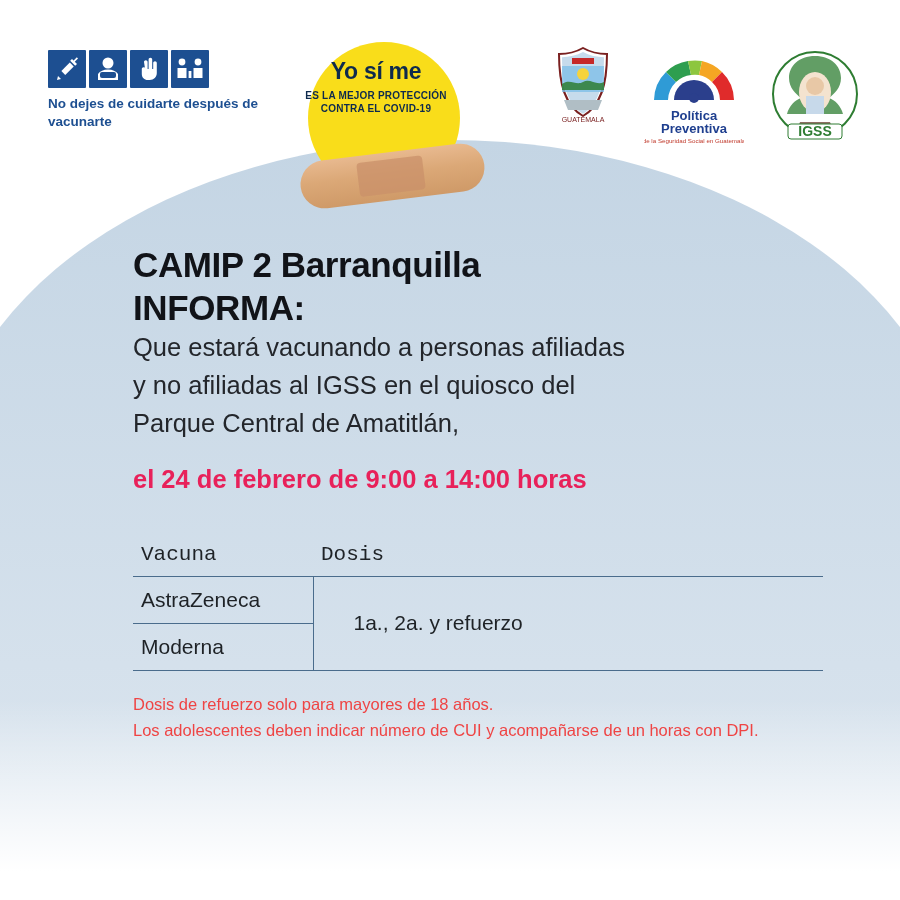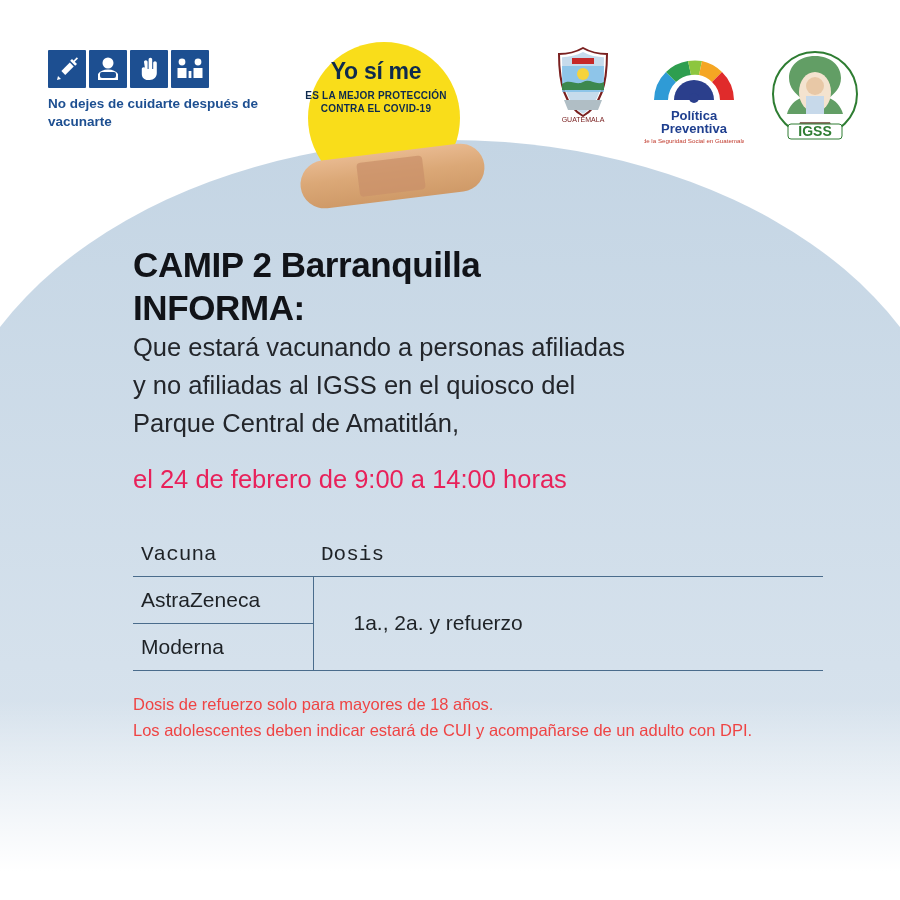--- a/index.html
+++ b/index.html
@@ -173,21 +173,21 @@
     font-size: 25.5px;
     line-height: 1.48;
     color: #23262b;
     font-weight: 400;
     white-space: pre-line;
   }
   .date-line {
     margin-top: 22px;
     font-size: 25.5px;
     color: #e8215a;
-    font-weight: 400;
+    font-weight: 700;
   }
 
   
   .table {
     margin-top: 38px;
     width: 690px;
     border-collapse: collapse;
   }
   .table th, .table td {
     text-align: left;
@@ -356,16 +356,16 @@
           <td class="col-dosis" rowspan="2">1a., 2a. y refuerzo</td>
         </tr>
         <tr>
           <td class="col-vacuna">Moderna</td>
         </tr>
       </tbody>
     </table>
 
     <div class="notes">
       <div>Dosis de refuerzo solo para mayores de 18 años.</div>
-      <div>Los adolescentes deben indicar estará de CUI y acompañarse de un adulto con DPI.</div>
+      <div>Los adolescentes deben indicar número de CUI y acompañarse de un horas con DPI.</div>
     </div>
   </div>
 </div>
 
 </body></html>

